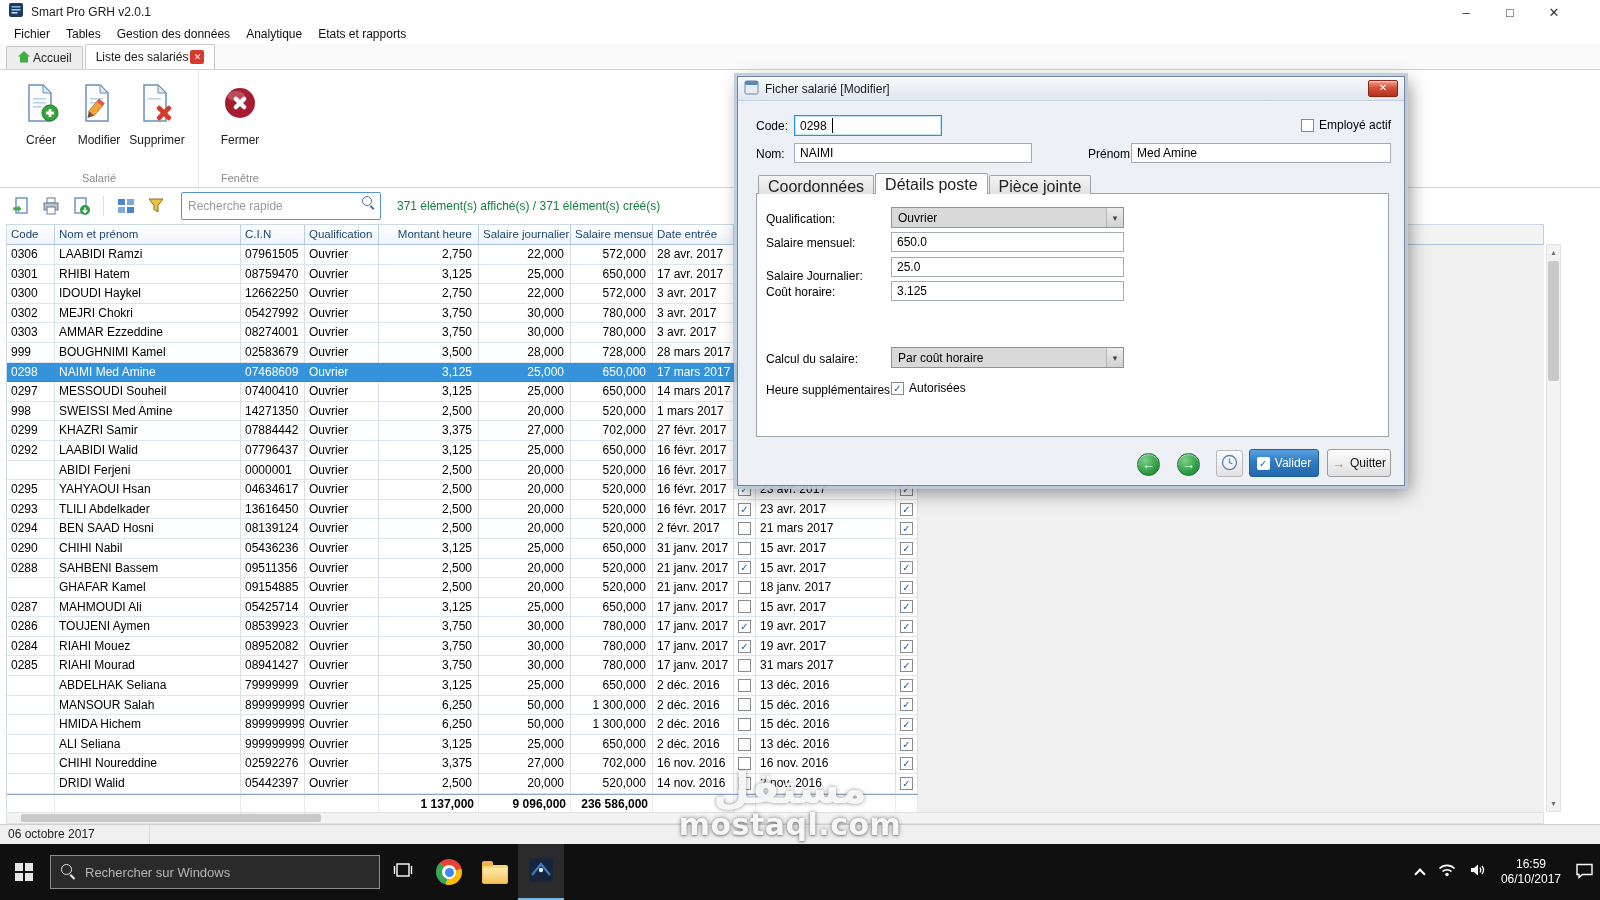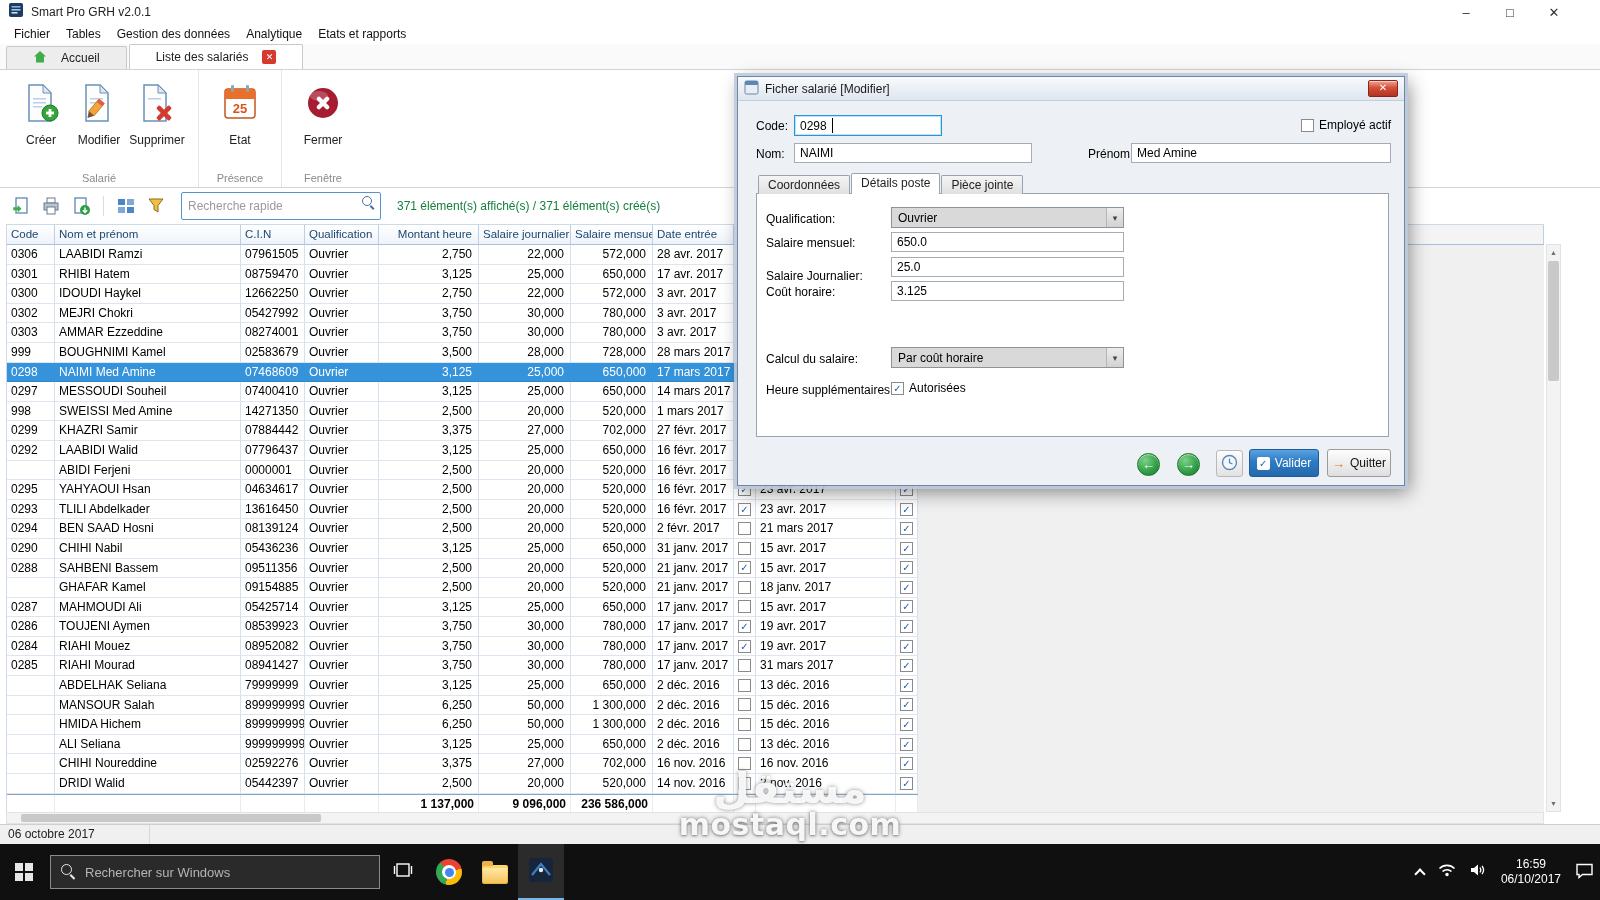--- a/index.html
+++ b/index.html
@@ -12,21 +12,21 @@
   .titlebar .title { font-size:12px; color:#222; }
   .wincontrols { margin-left:auto; display:flex; margin-right:24px; }
   .winbtn { width:44px; height:24px; display:flex; align-items:center; justify-content:center; font-size:13px; color:#333; }
 
   
   .menubar { position:absolute; top:24px; left:0; width:100%; height:20px; display:flex; align-items:center; padding-left:6px; background:#fff; font-size:12px; }
   .menu-item { padding:2px 8px; color:#111; }
 
   
   .tabsrow { position:absolute; top:44px; left:0; width:100%; height:26px; background:#fafafa; border-bottom:1px solid #d2d2d2; display:flex; align-items:flex-end; padding-left:6px; }
-  .doc-tab { display:flex; align-items:center; gap:14px; height:23px; padding:0 26px; font-size:12px; border:1px solid #c8c8c8; border-bottom:none; background:#ededed; margin-right:2px; border-radius:2px 2px 0 0; color:#222; }
+  .doc-tab { display:flex; align-items:center; gap:2px; height:23px; padding:0 10px; font-size:12px; border:1px solid #c8c8c8; border-bottom:none; background:#ededed; margin-right:2px; border-radius:2px 2px 0 0; color:#222; }
   .doc-tab.active { background:#fff; height:25px; }
   .tabclose { width:14px; height:14px; background:#d63a2f; color:#fff; font-size:9px; line-height:14px; text-align:center; border-radius:2px; font-weight:bold; }
 
   
   .ribbon { position:absolute; top:70px; left:0; width:100%; height:118px; background:#fff; border-bottom:1px solid #d5d5d5; display:flex; }
   .ribbon-group { position:relative; display:flex; align-items:flex-start; padding:8px 12px 20px 12px; }
   .ribbon-group + .ribbon-group { border-left:1px solid #e4e4e4; }
   .group-label { position:absolute; left:0; right:0; bottom:3px; text-align:center; font-size:11px; color:#8a8a8a; }
   .ribbon-btn { width:58px; display:flex; flex-direction:column; align-items:center; gap:9px; font-size:12px; color:#222; padding-top:4px; }
   .ribbon-btn .ico { height:42px; display:flex; align-items:center; justify-content:center; }
@@ -82,21 +82,21 @@
   .dlg-label { position:absolute; font-size:12px; color:#000; white-space:nowrap; }
   .dlg-input { position:absolute; height:20px; border:1px solid #a5acb5; background:#fff; font-size:12px; padding:0 5px; font-family:inherit; color:#000; }
   #code-wrap { position:absolute; left:56px; top:38px; width:148px; height:21px; }
   #code-wrap input { width:100%; height:100%; border:1px solid #2596d8; box-shadow:inset 0 0 0 1px #bfe3f8; font-size:12px; padding:0 5px; font-family:inherit; }
   .caret { position:absolute; left:38px; top:3px; width:1px; height:15px; background:#000; }
   .dlg-check { position:absolute; display:flex; align-items:center; gap:5px; font-size:12px; }
   #chk-actif { left:563px; top:41px; }
   #l-code{left:18px;top:42px} #l-nom{left:18px;top:70px} #l-prenom{left:350px;top:70px}
   #nom-input{left:56px;top:66px;width:238px} #prenom-input{left:393px;top:66px;width:260px}
   .dlg-tabs { position:absolute; left:20px; top:96px; display:flex; align-items:flex-end; height:21px; z-index:2; }
-  .dlg-tab { padding:2px 9px 16px; font-size:12px; background:linear-gradient(#f5f5f5,#e0e0e0); border:1px solid #9aa4ae; border-bottom:none; margin-right:1px; border-radius:2px 2px 0 0; color:#222; height:18px; }
+  .dlg-tab { padding:2px 9px 16px; font-size:16px; background:linear-gradient(#f5f5f5,#e0e0e0); border:1px solid #9aa4ae; border-bottom:none; margin-right:1px; border-radius:2px 2px 0 0; color:#222; height:18px; }
   .dlg-tab.active { background:#fff; height:21px; }
   .dlg-panel { position:absolute; left:18px; top:116px; width:633px; height:244px; background:#fff; border:1px solid #9aa4ae; }
   .combo { position:absolute; height:21px; background:#d9d9d9; border:1px solid #8e9399; display:flex; align-items:center; padding-left:6px; color:#000; font-size:12px; }
   .combo .arrow { margin-left:auto; width:17px; height:100%; display:flex; align-items:center; justify-content:center; border-left:1px solid #b5b5b5; font-size:9px; color:#444; background:linear-gradient(#ececec,#d2d2d2); }
   #l-qual{left:28px;top:135px} #f-qual{left:153px;top:130px;width:233px}
   #l-mensuel{left:28px;top:159px} #f-mensuel{left:153px;top:155px;width:233px}
   #l-journalier{left:28px;top:192px} #f-journalier{left:153px;top:180px;width:233px}
   #l-cout{left:28px;top:208px} #f-cout{left:153px;top:204px;width:233px}
   #l-calcul{left:28px;top:275px} #f-calcul{left:153px;top:270px;width:233px}
   #l-heures{left:28px;top:306px} #f-heures{left:153px;top:304px}
@@ -225,35 +225,20 @@
               <rect x="10" y="15" width="13" height="1.5" fill="#b8cfe4"></rect>
               <g transform="translate(26,30)">
                 <rect x="-9" y="-2.3" width="18" height="4.6" rx="1.5" fill="#d23b2f" transform="rotate(45)"></rect>
                 <rect x="-9" y="-2.3" width="18" height="4.6" rx="1.5" fill="#d23b2f" transform="rotate(-45)"></rect>
               </g>
             </svg>
           </span>
         <span>Supprimer</span>
       </div>
       <div class="group-label">Salarié</div>
-    </div>
-    <div class="ribbon-group">
-      <div class="ribbon-btn">
-        <span class="ico">
-            <svg width="36" height="40" viewBox="0 0 36 40">
-              <rect x="3" y="6" width="30" height="29" rx="3" fill="#fff" stroke="#c2571f" stroke-width="1.5"></rect>
-              <path d="M3 9 a3 3 0 0 1 3-3 h24 a3 3 0 0 1 3 3 v7 H3 Z" fill="#e8702a"></path>
-              <rect x="9" y="2" width="3" height="7" rx="1.2" fill="#9aa2ab"></rect>
-              <rect x="24" y="2" width="3" height="7" rx="1.2" fill="#9aa2ab"></rect>
-              <text x="18" y="30" font-size="13" font-weight="bold" fill="#d9531e" text-anchor="middle">25</text>
-            </svg>
-          </span>
-        <span>Etat</span>
-      </div>
-      <div class="group-label">Présence</div>
     </div>
     <div class="ribbon-group">
       <div class="ribbon-btn">
         <span class="ico">
             <svg width="36" height="36" viewBox="0 0 36 36">
               <circle cx="18" cy="18" r="15" fill="#a61c30"></circle>
               <ellipse cx="14" cy="11" rx="9" ry="5" fill="#ffffff" opacity="0.22"></ellipse>
               <g transform="translate(18,18)">
                 <rect x="-8" y="-2.2" width="16" height="4.4" rx="2" fill="#fff" transform="rotate(45)"></rect>
                 <rect x="-8" y="-2.2" width="16" height="4.4" rx="2" fill="#fff" transform="rotate(-45)"></rect>

